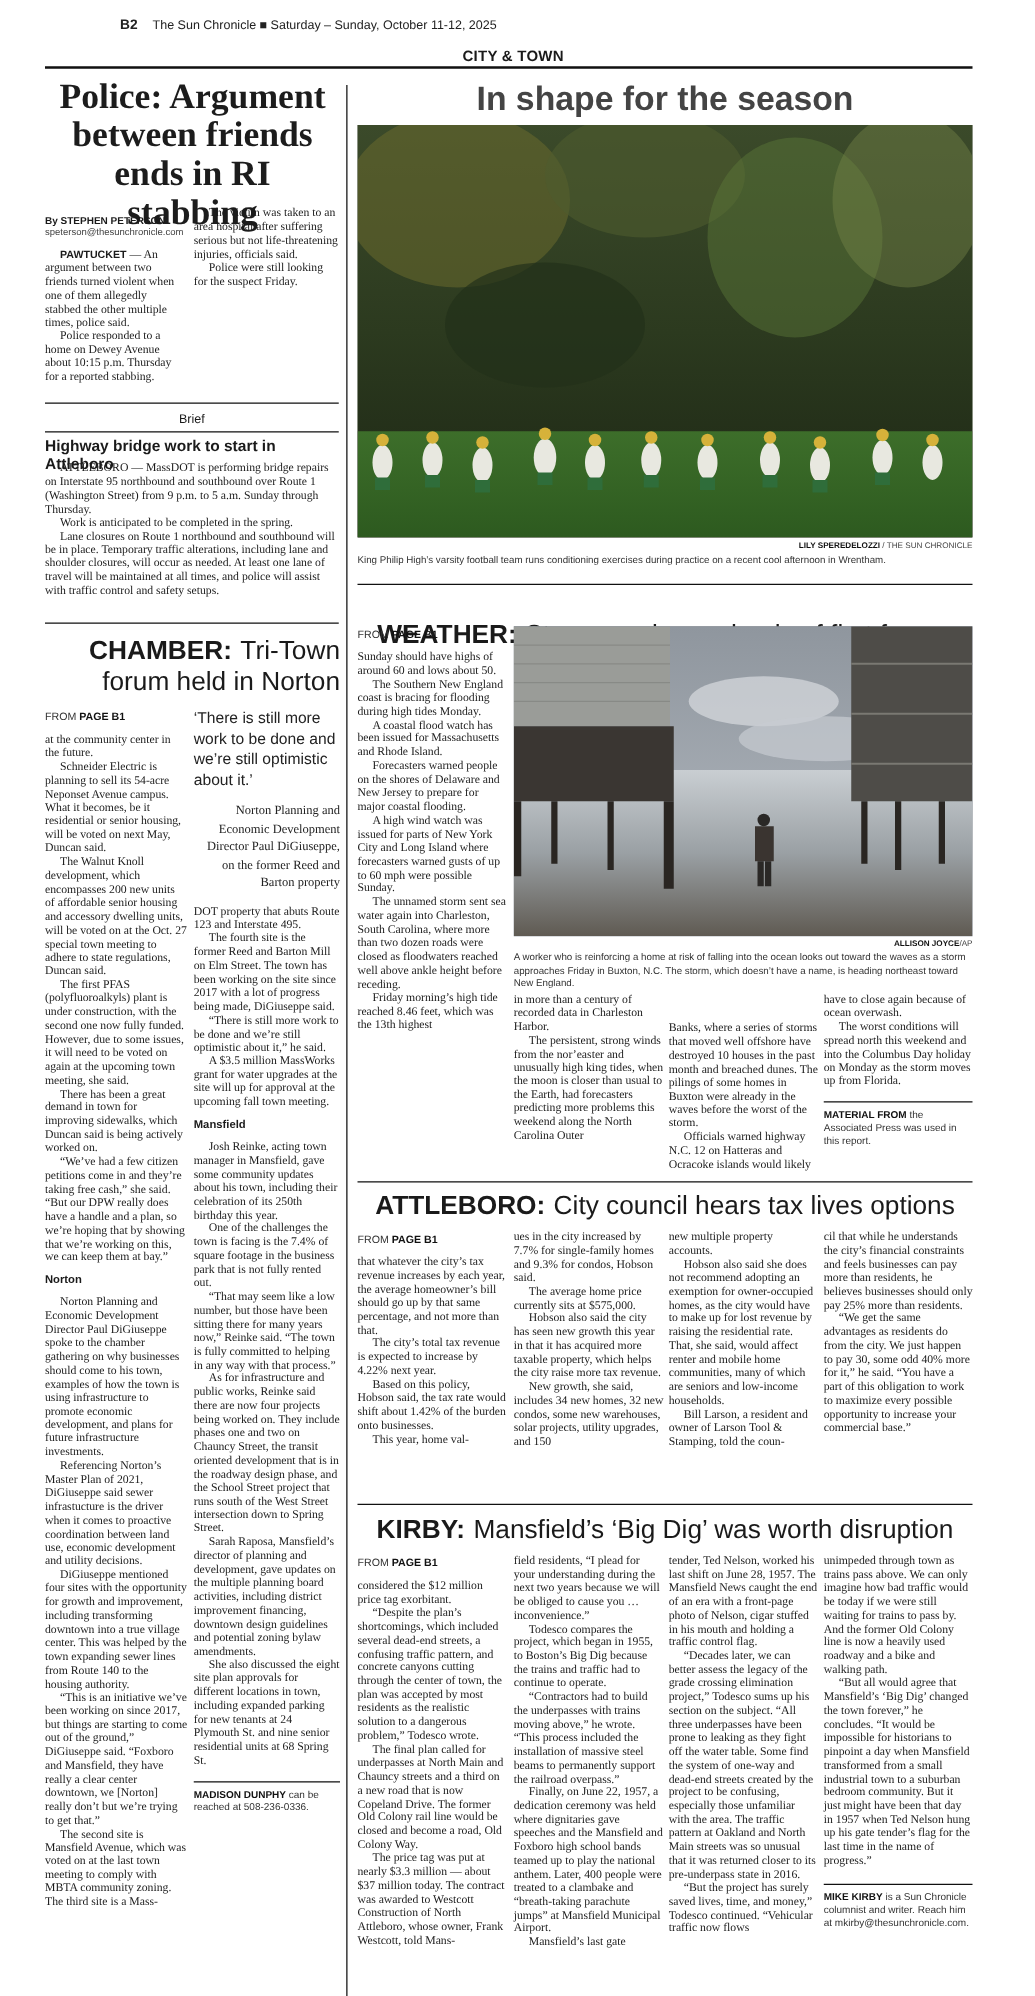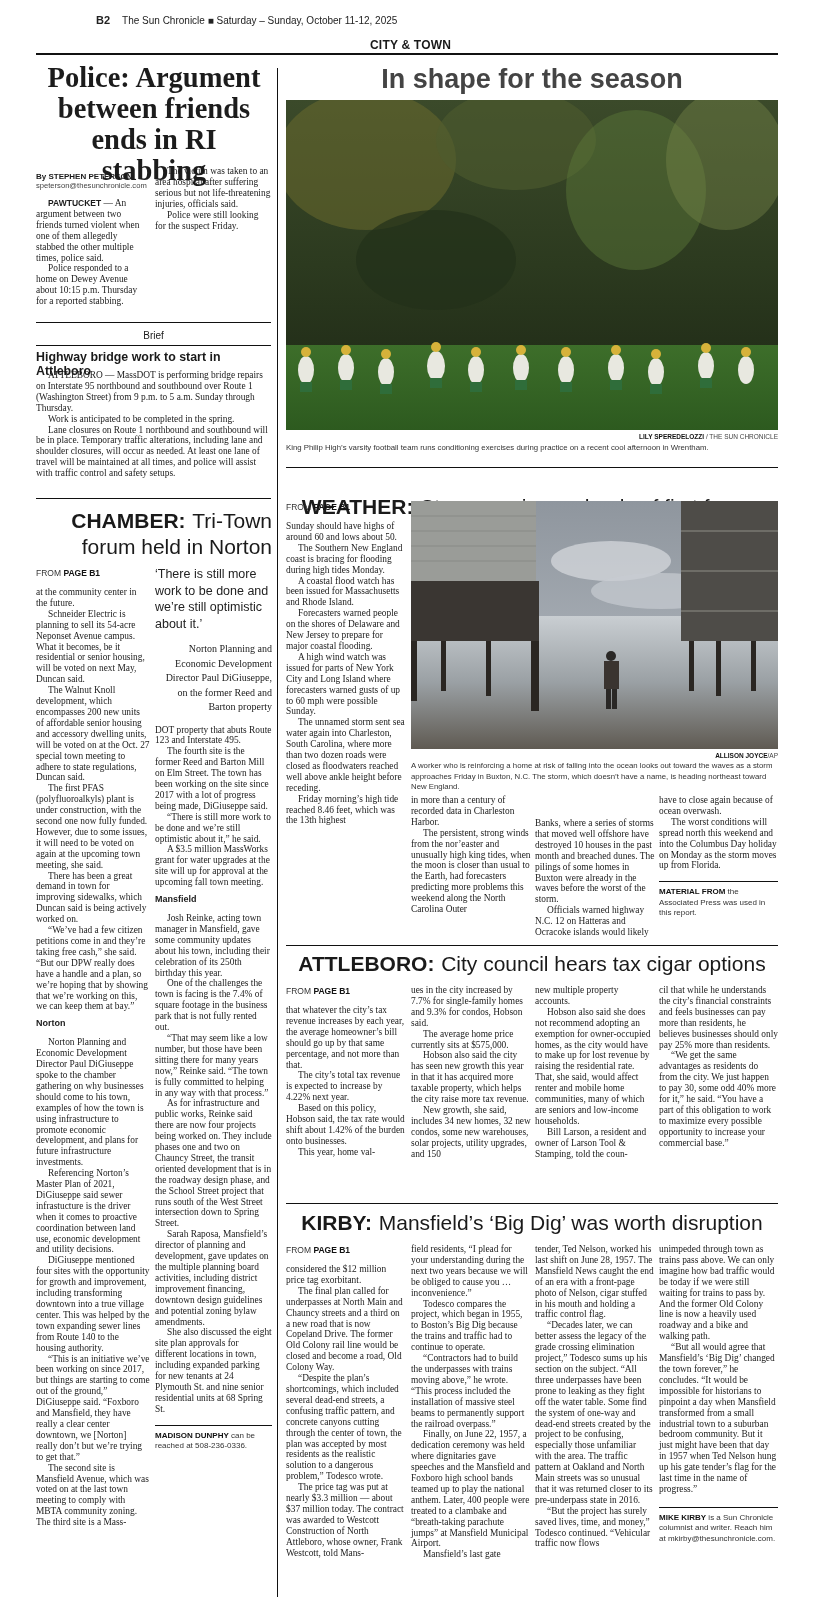--- a/index.html
+++ b/index.html
@@ -240,21 +240,21 @@
   <div class="col">
     <p class="noind">have to close again because of ocean overwash.</p>
     <p>The worst conditions will spread north this weekend and into the Columbus Day holiday on Monday as the storm moves up from Florida.</p>
   </div>
   <div class="hrule" style="margin-top:10px;"></div>
   <div class="tagline" style="margin-top:5px;"><b>MATERIAL FROM</b> <span>the Associated Press was used in this report.</span></div>
 </div>
 
 <div class="abs hrule" style="top:945px;left:286px;width:492px;"></div>
 <div class="abs" style="top:952px;left:286px;width:492px;text-align:center;font-size:21px;">
-  <span class="hd-bold">ATTLEBORO:</span> <span class="hd-light">City council hears tax cigar options</span>
+  <span class="hd-bold">ATTLEBORO:</span> <span class="hd-light">City council hears tax lives options</span>
 </div>
 <div class="abs" style="top:986px;left:286px;width:120px;">
   <div class="from"><span>FROM</span> <b>PAGE B1</b></div>
   <div class="col" style="margin-top:9px;">
     <p class="noind">that whatever the city’s tax revenue increases by each year, the average homeowner’s bill should go up by that same percentage, and not more than that.</p>
     <p>The city’s total tax revenue is expected to increase by 4.22% next year.</p>
     <p>Based on this policy, Hobson said, the tax rate would shift about 1.42% of the burden onto businesses.</p>
     <p>This year, home val-</p>
   </div>
 </div>
@@ -275,22 +275,22 @@
 </div>
 
 <div class="abs hrule" style="top:1203px;left:286px;width:492px;"></div>
 <div class="abs" style="top:1211px;left:286px;width:492px;text-align:center;font-size:21px;">
   <span class="hd-bold">KIRBY:</span> <span class="hd-light">Mansfield’s ‘Big Dig’ was worth disruption</span>
 </div>
 <div class="abs" style="top:1245px;left:286px;width:120px;">
   <div class="from"><span>FROM</span> <b>PAGE B1</b></div>
   <div class="col" style="margin-top:9px;">
     <p class="noind">considered the $12 million price tag exorbitant.</p>
+    <p>“Despite the plan’s shortcomings, which included several dead-end streets, a confusing traffic pattern, and concrete canyons cutting through the center of town, the plan was accepted by most residents as the realistic solution to a dangerous problem,” Todesco wrote.</p>
     <p>The final plan called for underpasses at North Main and Chauncy streets and a third on a new road that is now Copeland Drive. The former Old Colony rail line would be closed and become a road, Old Colony Way.</p>
-    <p>“Despite the plan’s shortcomings, which included several dead-end streets, a confusing traffic pattern, and concrete canyons cutting through the center of town, the plan was accepted by most residents as the realistic solution to a dangerous problem,” Todesco wrote.</p>
     <p>The price tag was put at nearly $3.3 million — about $37 million today. The contract was awarded to Westcott Construction of North Attleboro, whose owner, Frank Westcott, told Mans-</p>
   </div>
 </div>
 <div class="abs col" style="top:1244px;left:411px;width:120px;">
   <p class="noind">field residents, “I plead for your understanding during the next two years because we will be obliged to cause you … inconvenience.”</p>
   <p>Todesco compares the project, which began in 1955, to Boston’s Big Dig because the trains and traffic had to continue to operate.</p>
   <p>“Contractors had to build the underpasses with trains moving above,” he wrote. “This process included the installation of massive steel beams to permanently support the railroad overpass.”</p>
   <p>Finally, on June 22, 1957, a dedication ceremony was held where dignitaries gave speeches and the Mansfield and Foxboro high school bands teamed up to play the national anthem. Later, 400 people were treated to a clambake and “breath-taking parachute jumps” at Mansfield Municipal Airport.</p>
   <p>Mansfield’s last gate</p>
 </div>

